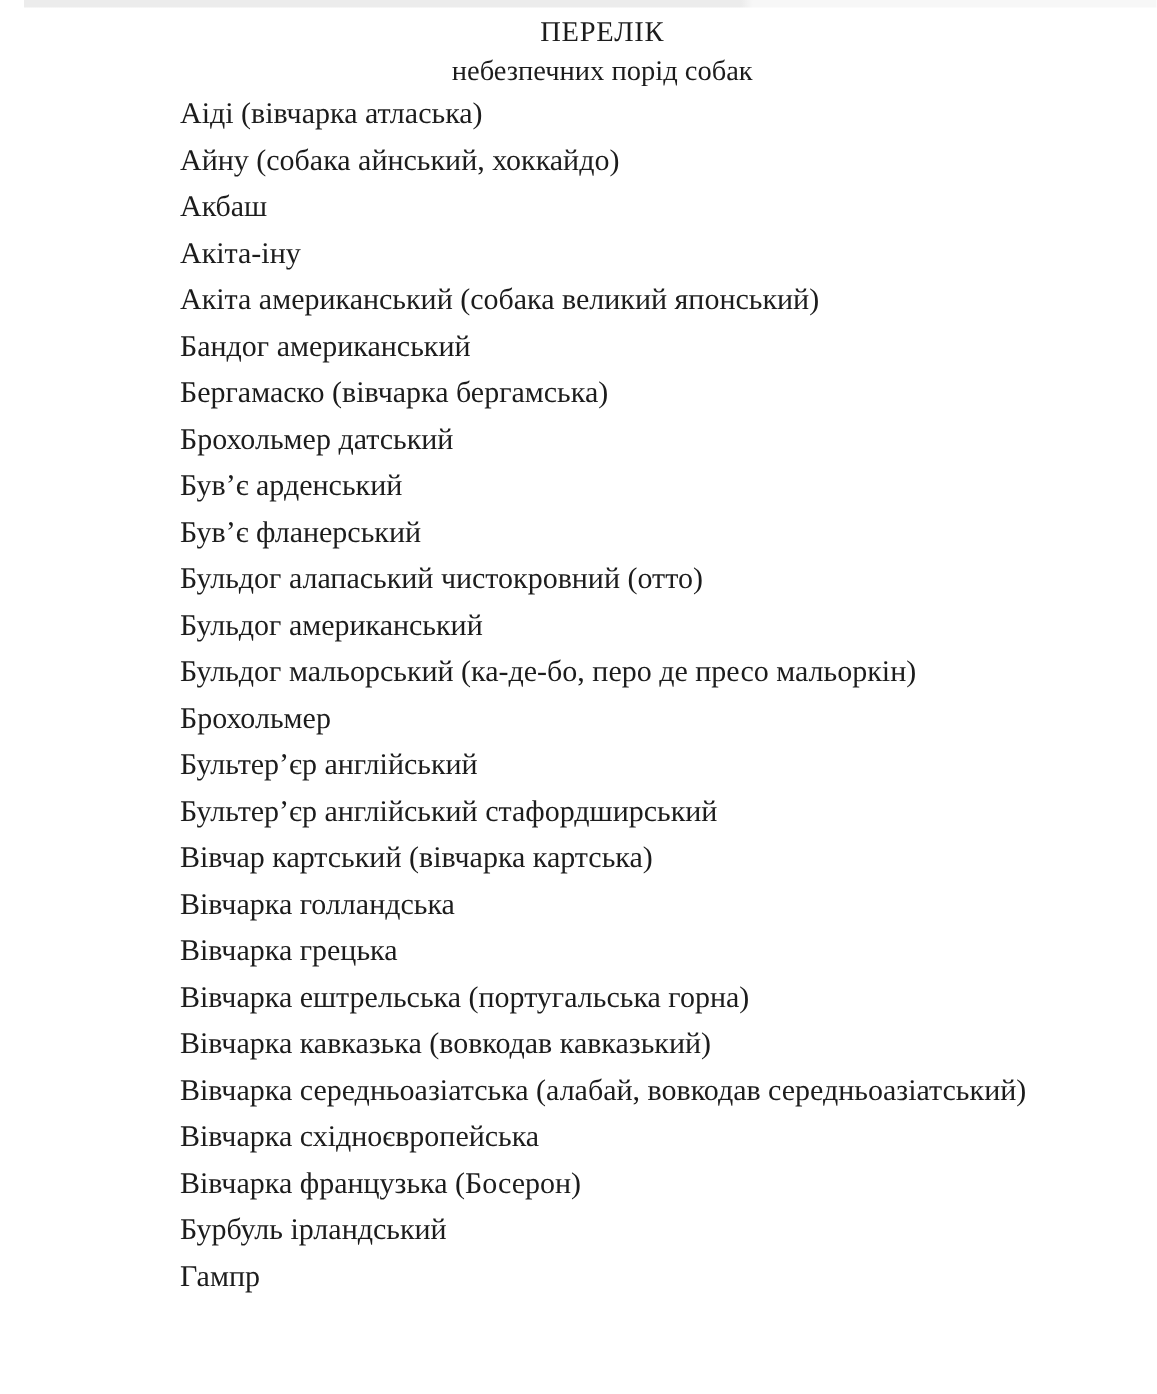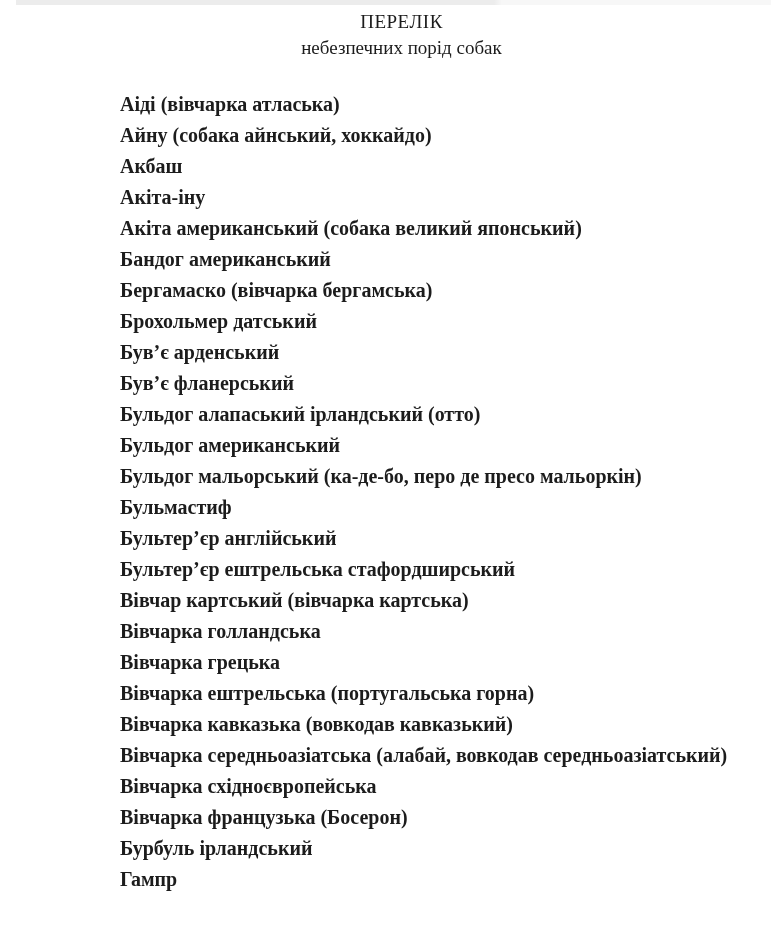--- a/index.html
+++ b/index.html
@@ -29,24 +29,22 @@
   .doc-title {
     font-size: 19px;
     line-height: 26px;
     letter-spacing: 0.5px;
   }
   .doc-subtitle {
     font-size: 19px;
     line-height: 26px;
   }
   .breed-list {
-    margin-top: 28px;
     margin-left: 104px;
     margin-right: 40px;
-    font-weight: bold;
   }
   .breed-item {
     font-size: 20px;
     line-height: 31px;
     height: 31px;
     white-space: nowrap;
   }
 </style>
 </head>
 <body>
@@ -61,26 +59,26 @@
       <div class="breed-item">Аіді (вівчарка атласька)</div>
       <div class="breed-item">Айну (собака айнський, хоккайдо)</div>
       <div class="breed-item">Акбаш</div>
       <div class="breed-item">Акіта-іну</div>
       <div class="breed-item">Акіта американський (собака великий японський)</div>
       <div class="breed-item">Бандог американський</div>
       <div class="breed-item">Бергамаско (вівчарка бергамська)</div>
       <div class="breed-item">Брохольмер датський</div>
       <div class="breed-item">Був’є арденський</div>
       <div class="breed-item">Був’є фланерський</div>
-      <div class="breed-item">Бульдог алапаський ірландський (отто)</div>
+      <div class="breed-item">Бульдог алапаський чистокровний (отто)</div>
       <div class="breed-item">Бульдог американський</div>
       <div class="breed-item">Бульдог мальорський (ка-де-бо, перо де пресо мальоркін)</div>
-      <div class="breed-item">Бульмастиф</div>
+      <div class="breed-item">Брохольмер</div>
       <div class="breed-item">Бультер’єр англійський</div>
-      <div class="breed-item">Бультер’єр ештрельська стафордширський</div>
+      <div class="breed-item">Бультер’єр англійський стафордширський</div>
       <div class="breed-item">Вівчар картський (вівчарка картська)</div>
       <div class="breed-item">Вівчарка голландська</div>
       <div class="breed-item">Вівчарка грецька</div>
       <div class="breed-item">Вівчарка ештрельська (португальська горна)</div>
       <div class="breed-item">Вівчарка кавказька (вовкодав кавказький)</div>
       <div class="breed-item">Вівчарка середньоазіатська (алабай, вовкодав середньоазіатський)</div>
       <div class="breed-item">Вівчарка східноєвропейська</div>
       <div class="breed-item">Вівчарка французька (Босерон)</div>
       <div class="breed-item">Бурбуль ірландський</div>
       <div class="breed-item">Гампр</div>

